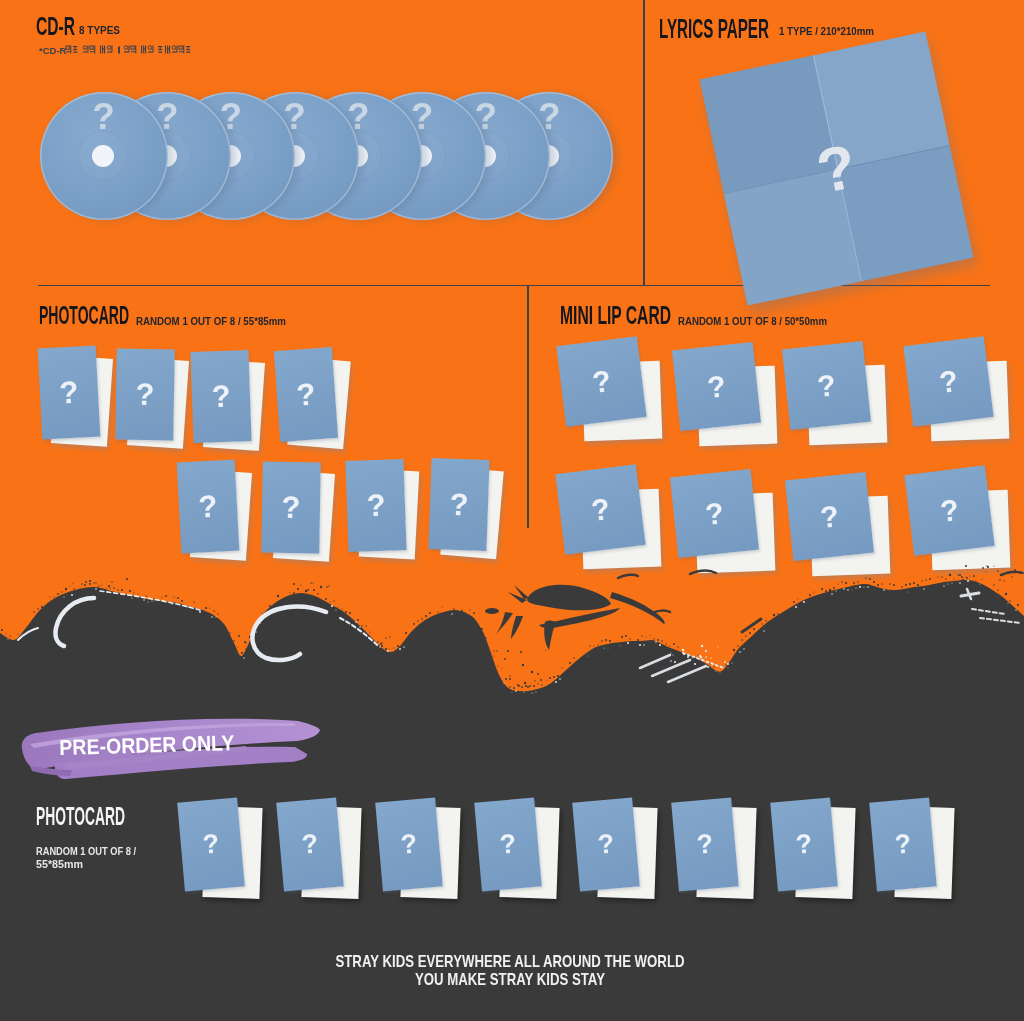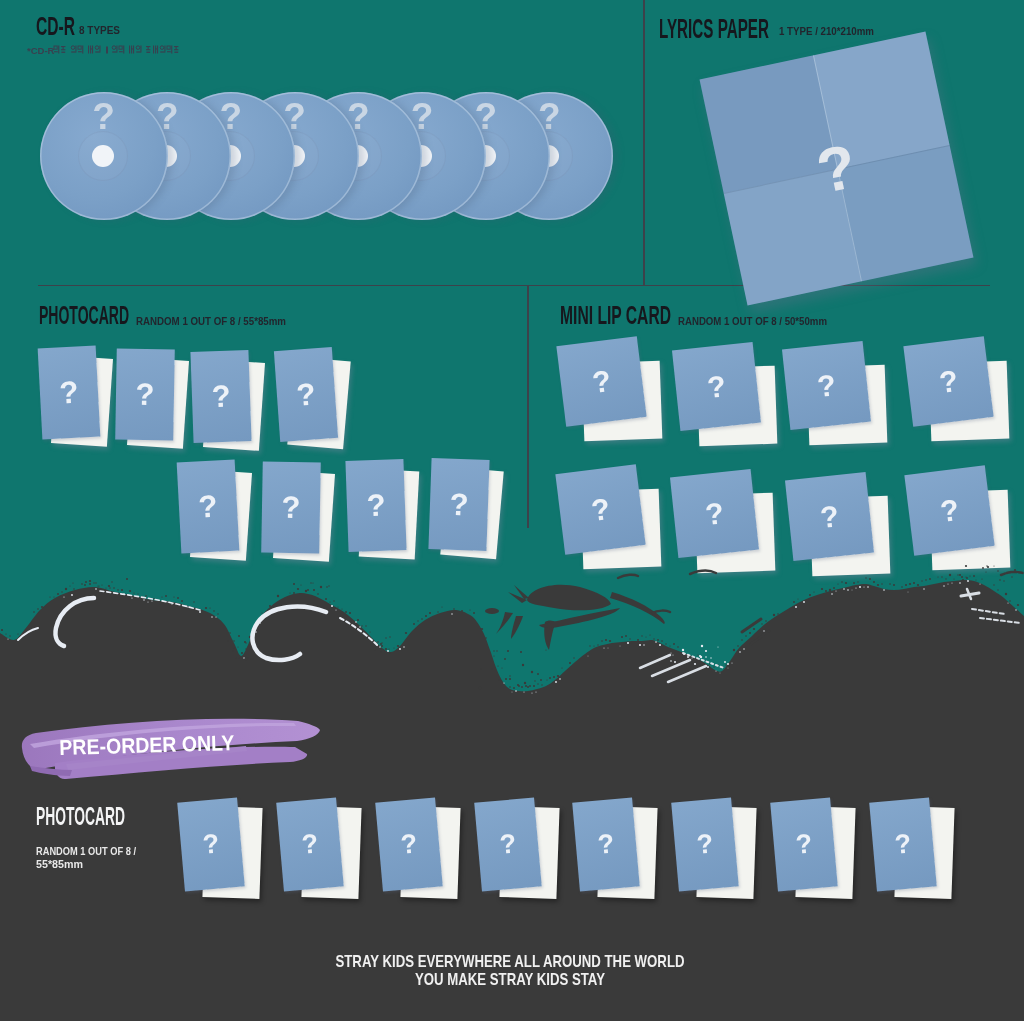--- a/index.html
+++ b/index.html
@@ -1,34 +1,34 @@
 <!DOCTYPE html>
 <html><head><meta charset="utf-8">
 <style>
 html,body{margin:0;padding:0;}
-.page{position:relative;width:1024px;height:1021px;background:#0f766e;overflow:hidden;
+.page{position:relative;width:1024px;height:1021px;background:#f97316;overflow:hidden;
  font-family:"Liberation Sans",sans-serif;}
 </style></head><body>
 <div class="page">
 
 <div style="position:absolute;left:643px;top:0;width:1.5px;height:286px;background:#3d424a;"></div>
 
 <div style="position:absolute;left:38px;top:284.5px;width:952px;height:1.5px;background:#3d424a;"></div>
 
 <div style="position:absolute;left:527px;top:286px;width:1.5px;height:242px;background:#3d424a;"></div>
 
 <svg style="position:absolute;left:36px;top:15px;z-index:12;" width="70" height="26" viewBox="0 0 70 26">
       <text x="0" y="20" font-family="Liberation Sans" font-size="26" font-weight="bold" textLength="39" lengthAdjust="spacingAndGlyphs" fill="#16171d" letter-spacing="0">CD-R</text>
     </svg>
 
 <svg style="position:absolute;left:79px;top:24px;z-index:12;" width="60" height="14" viewBox="0 0 60 14">
       <text x="0" y="10" font-family="Liberation Sans" font-size="11.5" font-weight="bold" textLength="41" lengthAdjust="spacingAndGlyphs" fill="#22252d" letter-spacing="0">8 TYPES</text>
     </svg>
 
-<div style="position:absolute;left:27px;top:42px;width:155px;height:12px;"><svg width="155" height="12" viewBox="0 0 155 12">
+<div style="position:absolute;left:39px;top:42px;width:155px;height:12px;"><svg width="155" height="12" viewBox="0 0 155 12">
         <text x="0" y="9.5" font-family="Liberation Sans" font-size="9.5" font-weight="bold" fill="#39404f">*CD-R</text>
         <rect x="27.0" y="2" width="3.2" height="3.2" fill="none" stroke="#39404f" stroke-width="1.0"></rect>
         <rect x="31.2" y="1.5" width="1.1" height="8" fill="#39404f"></rect>
         <rect x="27.0" y="7.2" width="3.8" height="1.1" fill="#39404f"></rect>
         <rect x="34.0" y="2" width="4.4" height="1.1" fill="#39404f"></rect>
         <rect x="35.6" y="2" width="1.1" height="3.8" fill="#39404f"></rect>
         <rect x="34.0" y="5.2" width="4.4" height="1.1" fill="#39404f"></rect>
         <rect x="34.4" y="7.6" width="3.8" height="1.3" fill="#39404f"></rect>
         <circle cx="46.0" cy="3.6" r="1.8" fill="none" stroke="#39404f" stroke-width="1.0"></circle>
         <rect x="48.4" y="1.5" width="1.1" height="6" fill="#39404f"></rect>

